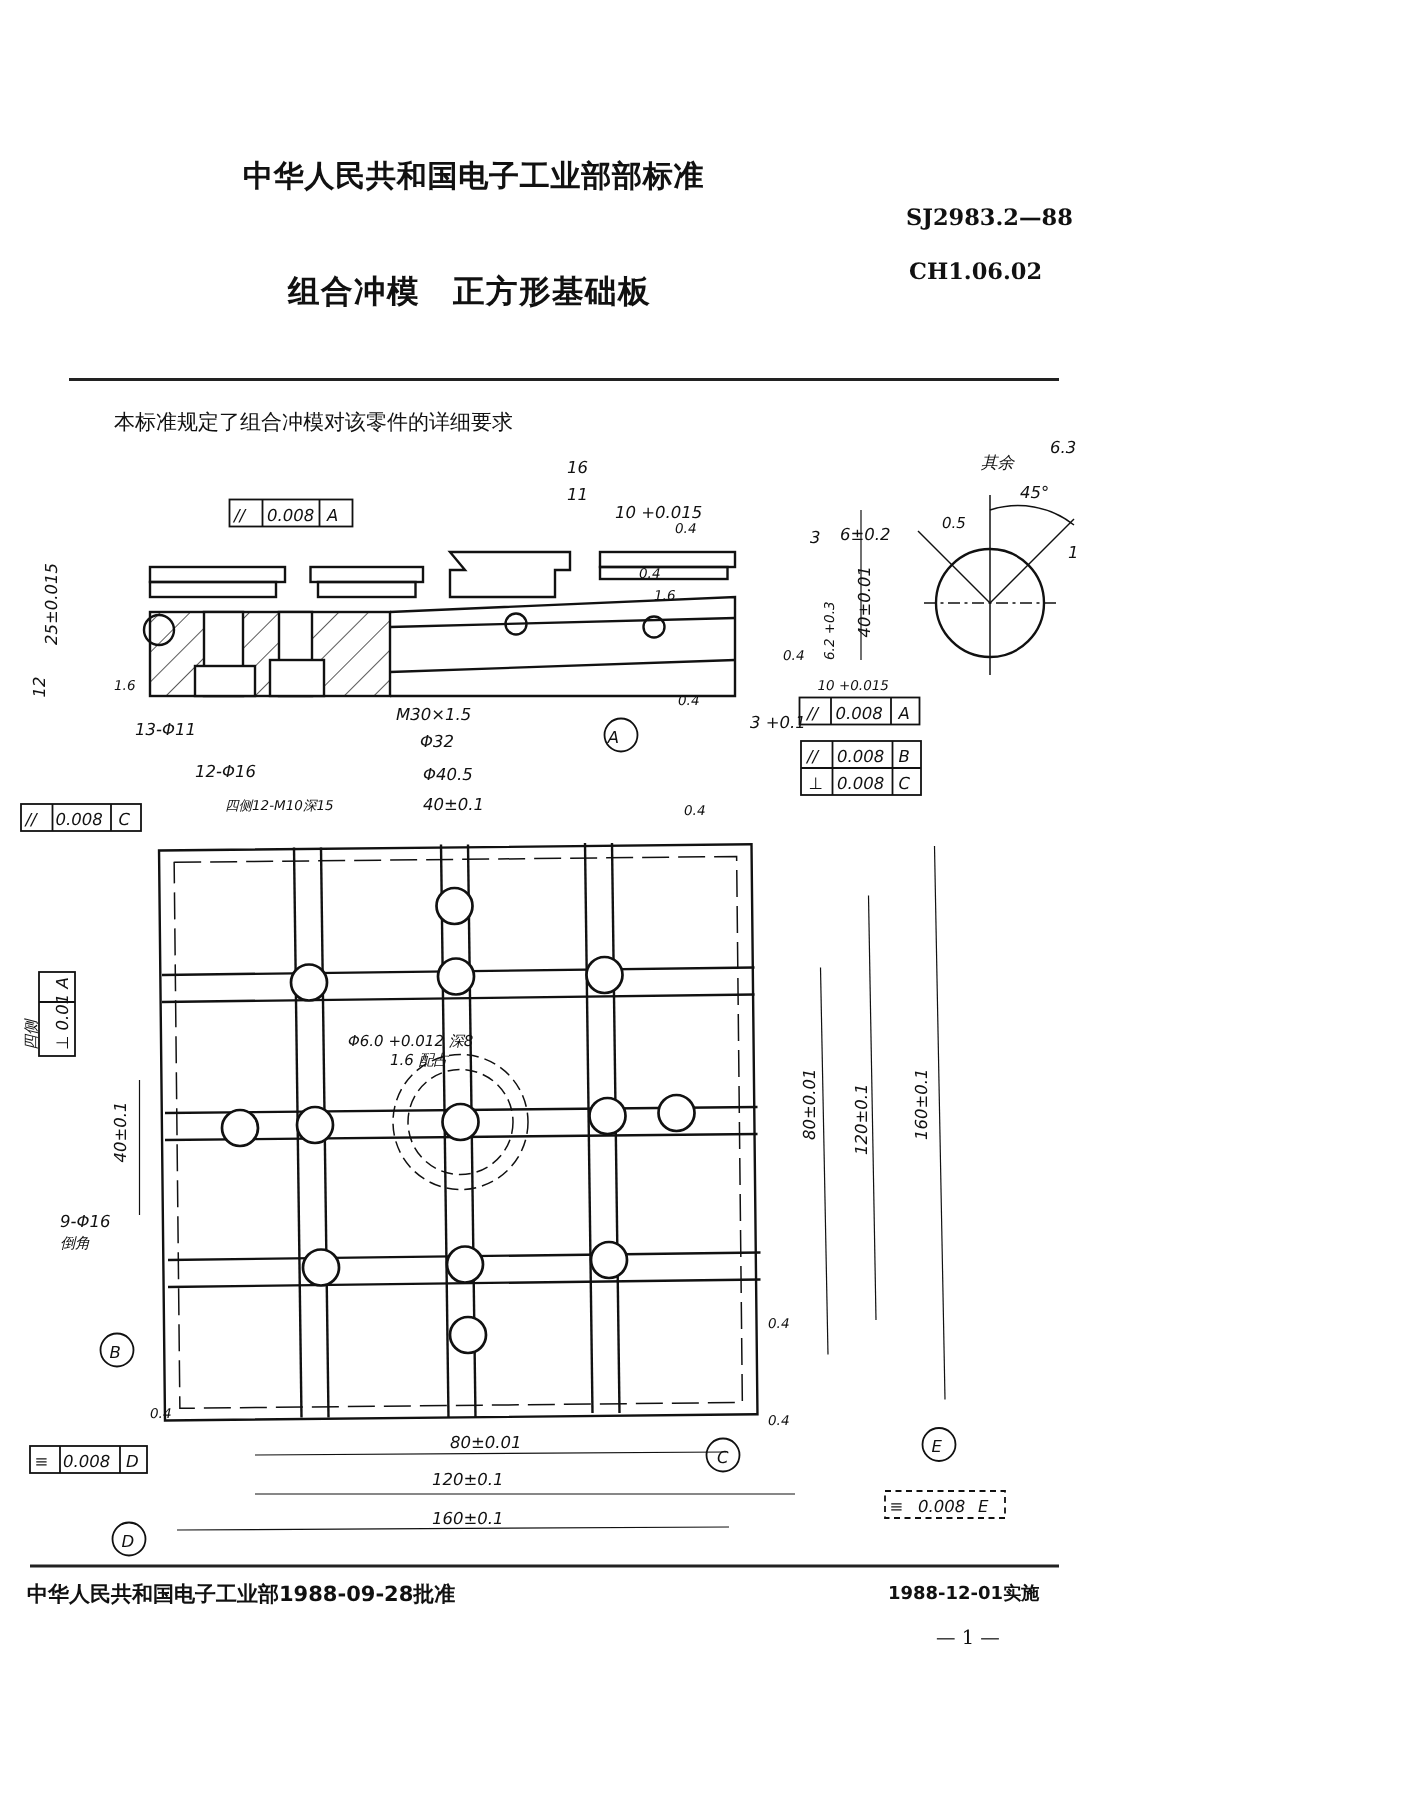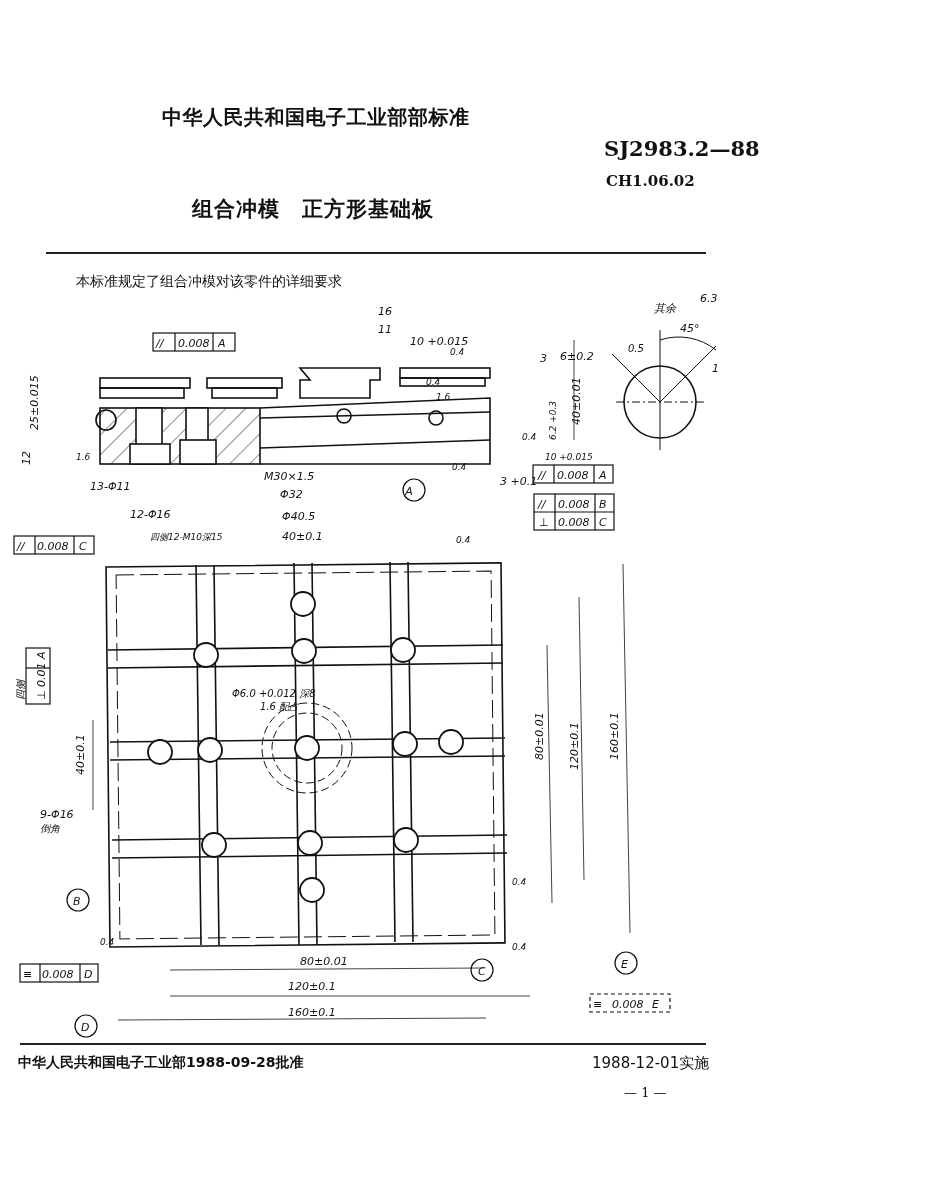--- a/index.html
+++ b/index.html
@@ -1,27 +1,27 @@
 <!DOCTYPE html>
 <html><head>
 <meta charset="utf-8">
 <style>
   html, body { margin: 0; padding: 0; background: #ffffff; }
   body { width: 950px; height: 1199px; position: relative; overflow: hidden; font-family: "DejaVu Sans", sans-serif; color: #111; }
   .abs { position: absolute; }
   .hdr-org { left: 152px; top: 104px; font-size: 20px; font-weight: bold; letter-spacing: 0.5px; margin-left: 10px; }
-  .hdr-code { left: 604px; top: 136px; font-family: "DejaVu Serif", serif; font-size: 21px; font-weight: bold; }
+  .hdr-code { left: 604px; top: 136px; font-family: "DejaVu Serif", serif; font-size: 15px; font-weight: bold; }
   .hdr-code2 { left: 606px; top: 172px; font-family: "DejaVu Serif", serif; font-size: 15px; font-weight: bold; }
-  .hdr-title { left: 192px; top: 180px; font-size: 21px; font-weight: bold; word-spacing: 14px; letter-spacing: 1px; margin-top: 15px; }
+  .hdr-title { left: 192px; top: 180px; font-size: 21px; font-weight: bold; word-spacing: 14px; letter-spacing: 1px; }
   .rule-top { left: 46px; top: 252px; width: 660px; height: 2px; background: #222; }
   .intro { left: 76px; top: 273px; font-family: Liberation Sans, sans-serif; font-size: 14px; }
   .drawing { left: 0; top: 290px; width: 760px; height: 760px; }
   .rule-bot { left: 20px; top: 1043px; width: 686px; height: 2px; background: #222; }
   .foot-left { left: 18px; top: 1054px; font-size: 14px; font-weight: bold; }
-  .foot-right { left: 592px; top: 1054px; font-size: 15px; font-weight: normal; }
+  .foot-right { left: 592px; top: 1054px; font-size: 12px; font-weight: bold; }
   .page-num { left: 624px; top: 1085px; font-family: "DejaVu Serif", serif; font-size: 13px; }
   svg text { font-family: "DejaVu Sans", sans-serif; font-style: italic; fill: #111; }
 </style>
 </head>
 <body>
 
 <div class="abs hdr-org">中华人民共和国电子工业部部标准</div>
 <div class="abs hdr-code">SJ2983.2—88</div>
 <div class="abs hdr-code2">CH1.06.02</div>
 <div class="abs hdr-title">组合冲模　正方形基础板</div>

